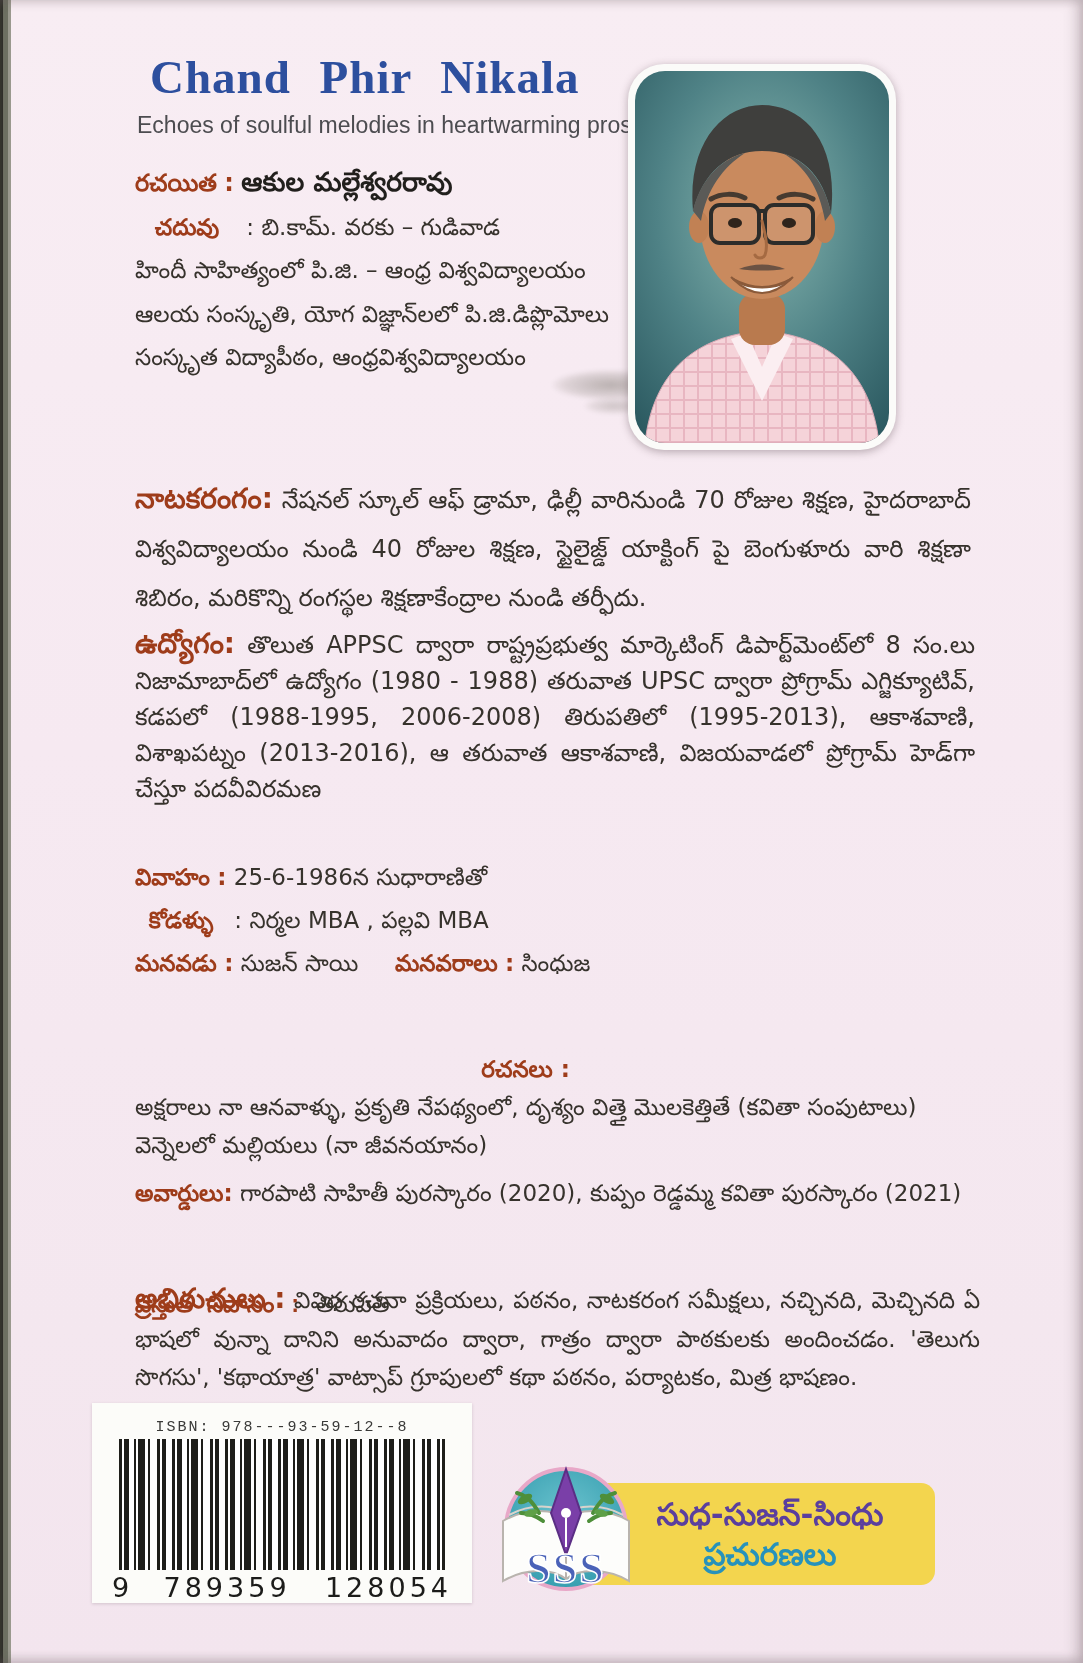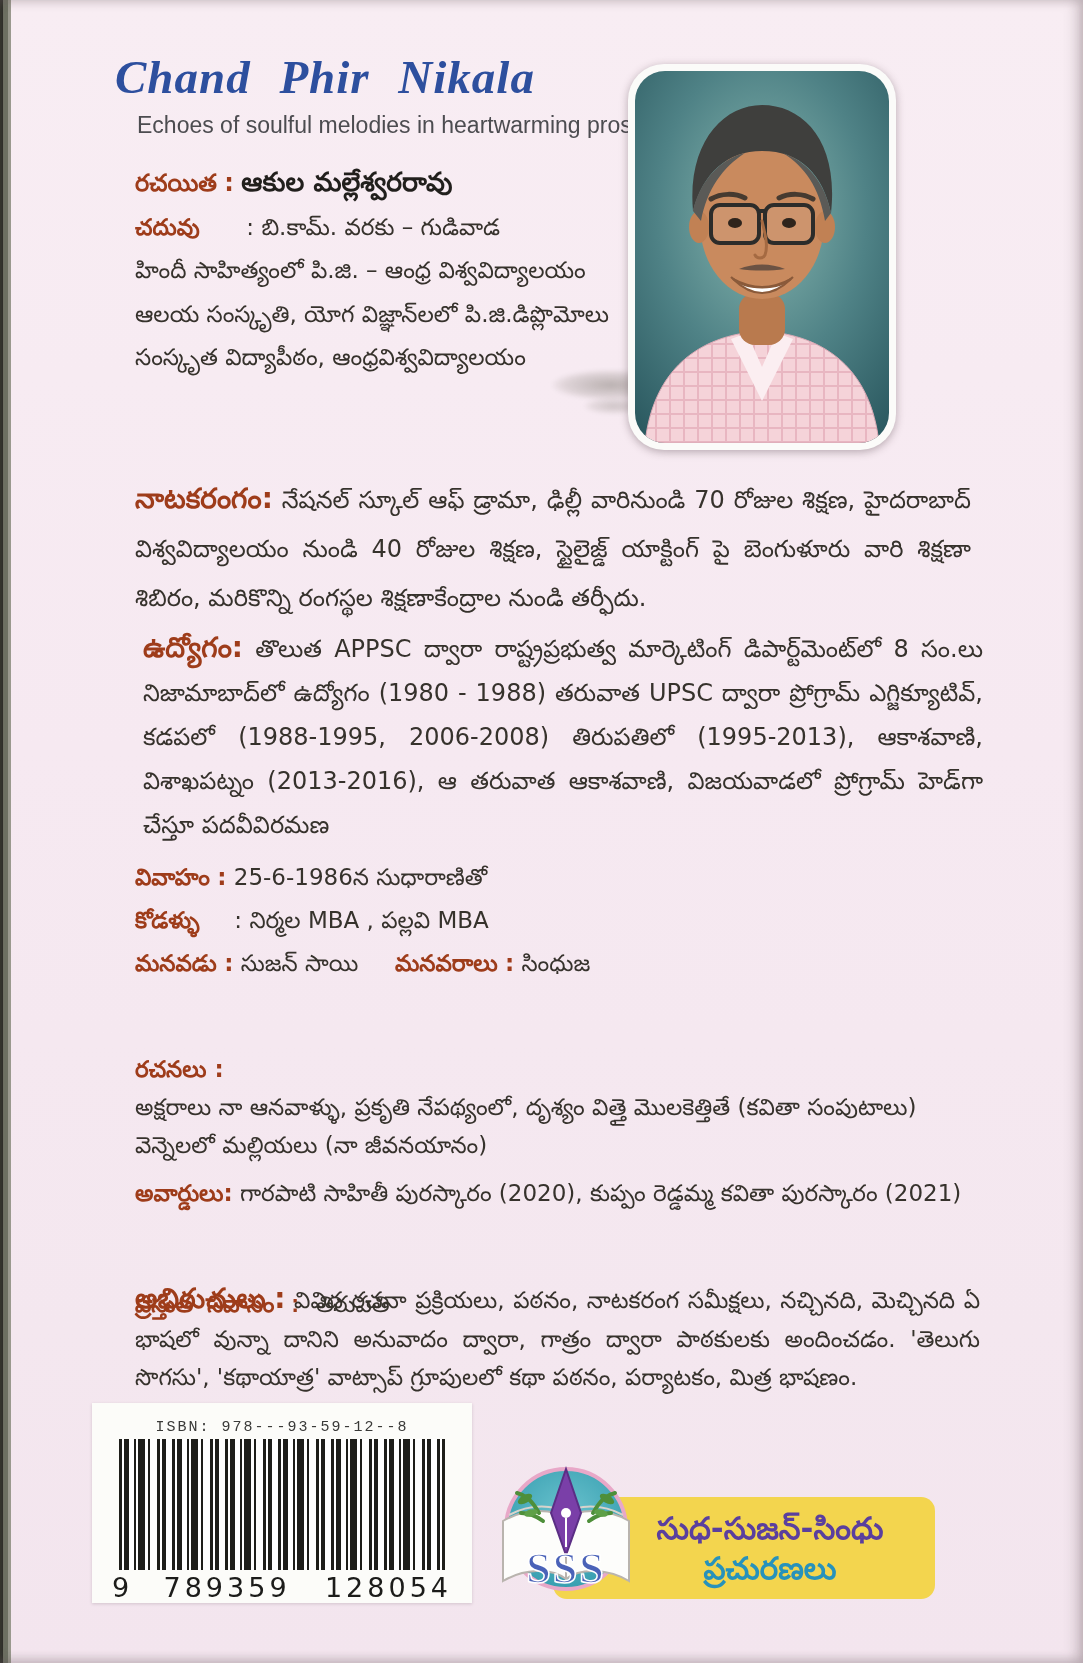--- a/index.html
+++ b/index.html
@@ -8,38 +8,38 @@
     background:linear-gradient(180deg,#f8edf3 0%,#f6e9f1 45%,#f4e7ef 80%,#f3e5ee 100%);
     font-family:"DejaVu Sans",sans-serif; color:#3a362f;
   }
   .page::after{content:"";position:absolute;inset:0;pointer-events:none;
     box-shadow:inset -8px 0 12px rgba(110,95,100,.25), inset 0 -5px 8px rgba(90,80,85,.18), inset 0 4px 6px rgba(120,110,115,.12);}
   .scan-edge{position:absolute;left:0;top:0;width:11px;height:100%;
     background:linear-gradient(90deg,#2e2f28 0 3px,#6e7163 3px 8px,#9a998e 8px 11px);}
   .smudge{position:absolute;border-radius:50%;filter:blur(2px);opacity:.45;
     background:radial-gradient(ellipse at center,#6f6a60 0%,rgba(110,105,95,.4) 55%,transparent 75%);}
   .title{
-    position:absolute;left:115px;top:50px;font-family:"Liberation Serif",serif;
-    font-weight:bold;font-size:47px;color:#2d4f9e;letter-spacing:1px;word-spacing:16px;white-space:nowrap;font-style:italic;
+    position:absolute;left:150px;top:50px;font-family:"Liberation Serif",serif;
+    font-weight:bold;font-size:47px;color:#2d4f9e;letter-spacing:1px;word-spacing:16px;white-space:nowrap;
   }
   .subtitle{position:absolute;left:137px;top:112px;font-family:"Liberation Sans",sans-serif;
     font-size:23px;color:#4c4c50;white-space:nowrap;}
   .photo-frame{position:absolute;left:628px;top:64px;width:268px;height:386px;background:#fbfbf9;
     border-radius:36px;box-shadow:0 2px 8px rgba(60,40,50,.35);padding:7px;box-sizing:border-box;}
   .photo-frame svg{display:block;border-radius:30px;}
-  .lbl{color:#9e3c1a;font-weight:bold;}
+  .lbl{color:#9e3c1a;font-weight:bold;text-align:center;}
   .val{color:#36322c;}
   .info{position:absolute;left:135px;top:160px;width:505px;font-size:23px;line-height:43.5px;white-space:nowrap;}
   .info .author-line .lbl{font-size:24px;}
   .info .author-line .val{font-weight:bold;font-size:26.5px;color:#211f1c;}
   .lblw{display:inline-block;min-width:104px;}
   .para{position:absolute;font-size:24px;color:#3a362f;text-align:justify;}
   .para .lbl{font-size:28px;}
   #theatre{left:135px;top:474px;width:836px;line-height:49px;}
-  #job{left:143px;top:626px;width:840px;line-height:44px;}
+  #job{left:135px;top:626px;width:840px;line-height:36px;}
   .family{position:absolute;left:135px;top:856px;font-size:23px;line-height:43px;white-space:nowrap;}
   .kodallu-lbl{display:inline-block;min-width:92px;}
   .pair-gap{display:inline-block;width:22px;}
   .writings{position:absolute;left:135px;top:1050px;font-size:23px;line-height:38px;white-space:nowrap;}
   .oneliner{position:absolute;left:135px;font-size:23px;white-space:nowrap;}
   #awards{top:1180px;}
   #residence{top:1292px;font-family:Liberation Mono, monospace;}
   #interests{left:135px;top:1280px;width:845px;line-height:38.5px;font-size:23px;}
   .barcode-box{position:absolute;left:92px;top:1403px;width:380px;height:200px;background:#fcfcf9;
     box-shadow:0 1px 3px rgba(80,60,70,.2);display:flex;flex-direction:column;align-items:center;box-sizing:border-box;}
@@ -47,21 +47,21 @@
   .bars{width:326px;height:142px;margin-top:3px;
     background:repeating-linear-gradient(90deg,
       #1e1e1a 0 3px,#fff 3px 5px,#1e1e1a 5px 10px,#fff 10px 15px,
       #1e1e1a 15px 17px,#fff 17px 19px,#1e1e1a 19px 26px,#fff 26px 29px,
       #1e1e1a 29px 31px,#fff 31px 38px,#1e1e1a 38px 41px,#fff 41px 43px,
       #1e1e1a 43px 47px,#fff 47px 53px);}
   .bars-digits{display:flex;width:340px;justify-content:space-between;align-items:flex-end;
     font-family:"DejaVu Sans",sans-serif;font-size:27px;color:#1c1c1a;margin-top:2px;}
   .bars-digits .d{letter-spacing:4px;}
   .publisher{position:absolute;left:495px;top:1455px;width:445px;height:150px;}
-  .pub-banner{position:absolute;left:58px;top:42px;width:382px;height:102px;background:#f3d54e;
+  .pub-banner{position:absolute;left:58px;top:28px;width:382px;height:102px;background:#f3d54e;
     border-radius:14px;display:flex;flex-direction:column;align-items:center;justify-content:center;
     padding-left:52px;box-sizing:border-box;}
   .pub-name{color:#5a3f9e;font-weight:bold;font-size:31px;line-height:40px;white-space:nowrap;}
   .pub-type{color:#2792bb;font-weight:bold;font-size:31px;line-height:40px;white-space:nowrap;}
   .pub-logo{position:absolute;left:0;top:0;width:142px;height:150px;}
 </style>
 </head>
 <body>
 
 <div class="page">

